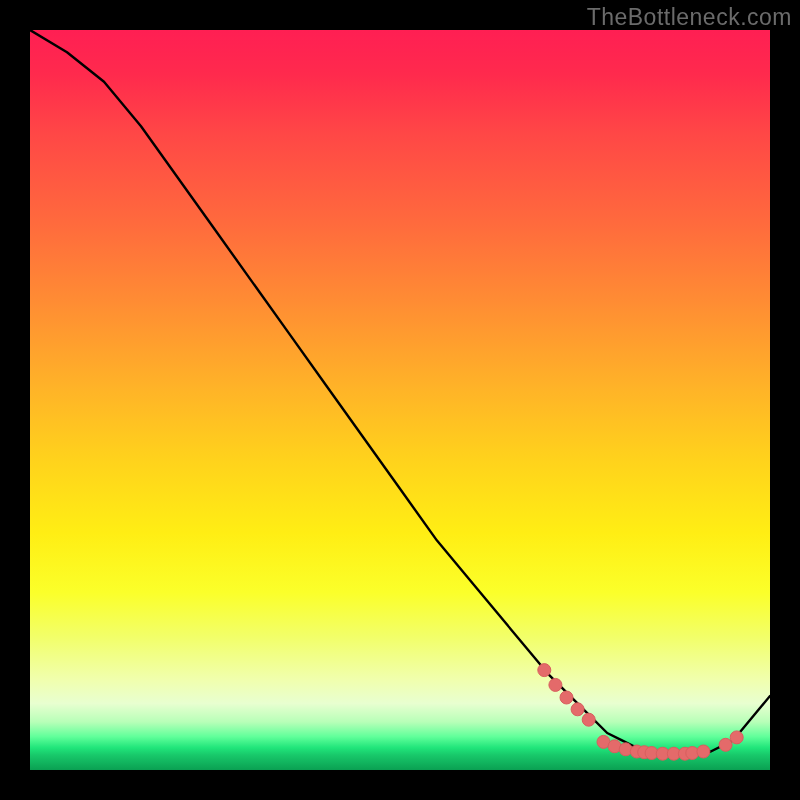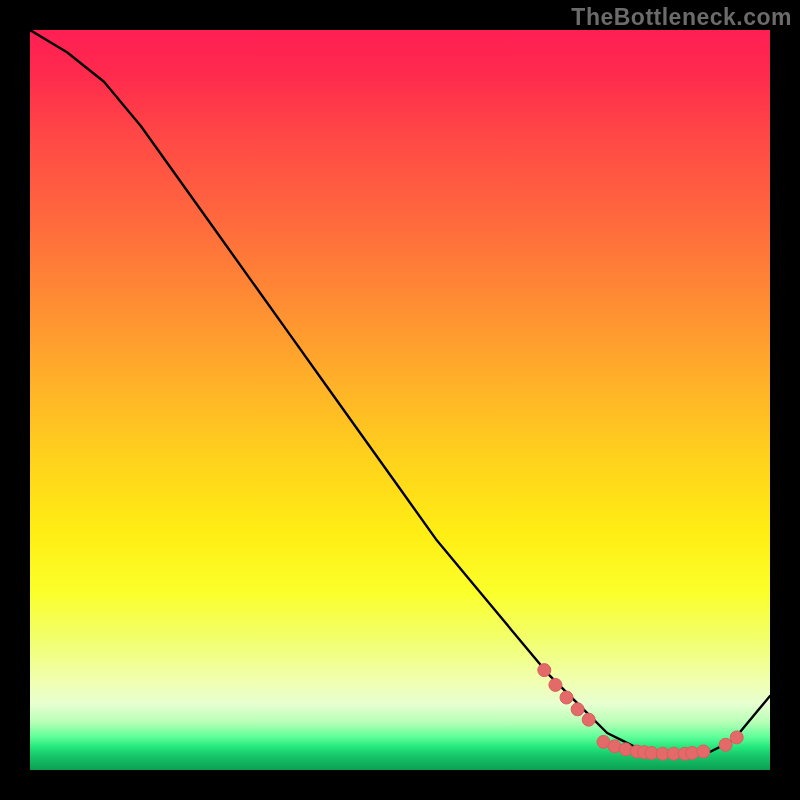--- a/index.html
+++ b/index.html
@@ -9,21 +9,21 @@
     width: 800px;
     height: 800px;
     background: #000;
   }
   .watermark {
     position: absolute;
     top: 4px;
     right: 8px;
     color: #6b6b6b;
     font-size: 23px;
-    font-weight: 700;
+    font-weight: 400;
     letter-spacing: 0.5px;
     z-index: 10;
   }
   .plot-area {
     position: absolute;
     left: 30px;
     top: 30px;
     width: 740px;
     height: 740px;
     overflow: hidden;

